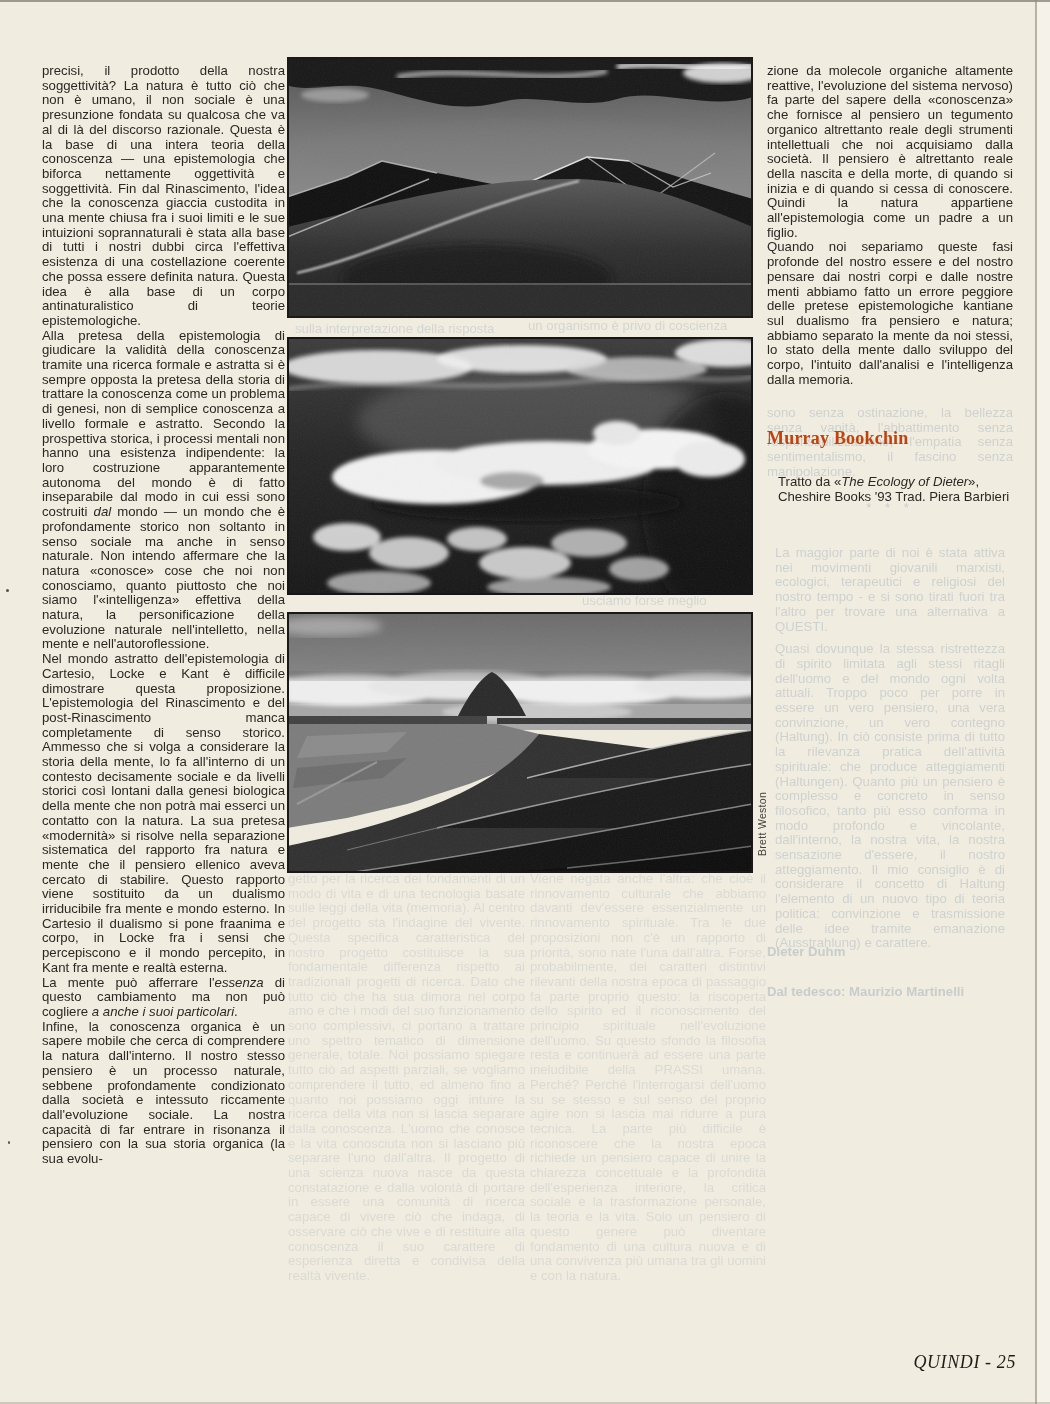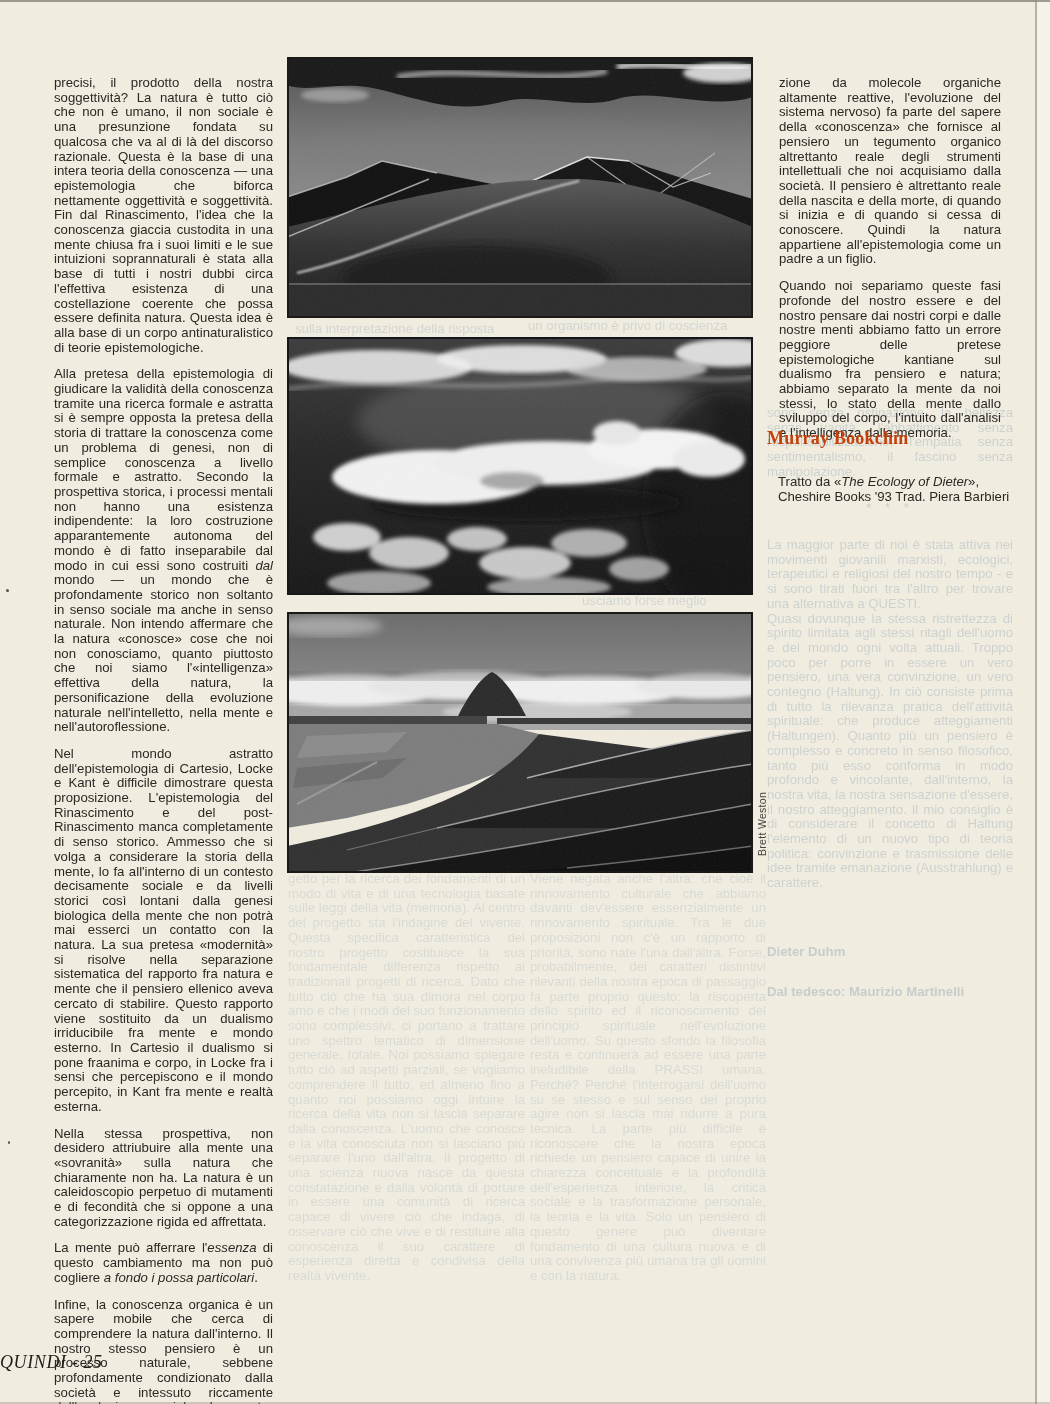--- a/index.html
+++ b/index.html
@@ -1,48 +1,48 @@
 <!DOCTYPE html>
 <html lang="it"><head>
 <meta charset="utf-8">
 <style>
   html,body{margin:0;padding:0;background:#b9b4a8;}
   .page{position:relative;width:1050px;height:1404px;background:#f0ecdf;overflow:hidden;
         font-family:"Liberation Sans",sans-serif;}
   
   .col{position:absolute;color:#2b2824;font-size:13.2px;line-height:14.7px;text-align:justify;z-index:3;}
-  .col p{margin:12px;}
+  .col p{margin:0;}
   .left-col{left:42px;top:64px;width:243px;}
   .right-col{left:767px;top:64px;width:246px;}
   .i{font-style:italic}
   .b{font-weight:normal}
   
   .photo{position:absolute;margin:0;z-index:2;}
   .photo svg{display:block;}
   .photo1{left:287px;top:57px;}
   .photo2{left:287px;top:337px;}
   .photo3{left:287px;top:612px;}
   .credit{position:absolute;left:756px;top:856px;transform:rotate(-90deg);transform-origin:0 0;
           font-size:10.5px;color:#45423c;letter-spacing:.3px;z-index:3;white-space:nowrap;}
   
   .author{position:absolute;left:767px;top:428px;font-family:Liberation Serif, serif;font-weight:bold;
           font-size:18px;color:#c2410c;letter-spacing:.2px;z-index:3;}
   .source{position:absolute;left:778px;top:474px;width:238px;font-size:13.2px;line-height:15.2px;
           color:#2b2824;z-index:3;}
   
-  .footer{position:absolute;left:0;top:1352px;width:1016px;
+  .footer{position:absolute;left:0;top:1352px;width:1016px;text-align:right;
           font-family:"Liberation Serif",serif;font-style:italic;font-size:18px;color:#201d19;
           letter-spacing:.6px;z-index:3;}
   
   .ghost{position:absolute;color:#71890f;color:#7e97ab;text-align:justify;
          font-size:13.2px;line-height:14.7px;z-index:1;}
   .g-rightA{left:767px;top:406px;width:246px;opacity:.30;}
   .g-stars{left:767px;top:501px;width:246px;text-align:center;opacity:.35;letter-spacing:5px;}
   .g-flow{left:767px;top:538px;width:246px;opacity:.30;}
-  .g-flow div{margin:0;}
+  .g-flow div{margin:8px;}
   .g-sig{left:767px;top:945px;font-weight:bold;opacity:.36;}
   .g-trans{left:767px;top:985px;font-weight:bold;opacity:.36;}
   .g-centerL{left:288px;top:872px;width:237px;opacity:.20;}
   .g-centerR{left:530px;top:872px;width:236px;opacity:.20;}
   .g-gap1a{left:295px;top:322px;opacity:.26;white-space:nowrap;}
   .g-gap1b{left:528px;top:319px;opacity:.26;white-space:nowrap;}
   .g-gap2{left:582px;top:594px;opacity:.26;white-space:nowrap;}
   
   .edge{position:absolute;z-index:4;}
   .edge-top{left:0;top:0;width:100%;height:2px;background:rgba(75,70,58,.5);}
@@ -103,22 +103,21 @@
   <div class="edge edge-top"></div>
   <div class="edge edge-bottom"></div>
   <div class="edge edge-rightline"></div>
   <div class="speck s1"></div>
   <div class="speck s2"></div>
 
   <div class="col left-col">
       <p><span>precisi, il prodotto della nostra soggettività? La natura è tutto ciò che non è umano, il non sociale è una presunzione fondata su qualcosa che va al di là del discorso razionale. Questa è la base di una intera teoria della conoscenza — una epistemologia che biforca nettamente oggettività e soggettività. Fin dal Rinascimento, l'idea che la conoscenza giaccia custodita in una mente chiusa fra i suoi limiti e le sue intuizioni soprannaturali è stata alla base di tutti i nostri dubbi circa l'effettiva esistenza di una costellazione coerente che possa essere definita natura. Questa idea è alla base di un corpo antinaturalistico di teorie epistemologiche.</span></p>
       <p><span>Alla pretesa della epistemologia di giudicare la validità della conoscenza tramite una ricerca formale e astratta si è sempre opposta la pretesa della storia di trattare la conoscenza come un problema di genesi, non di semplice conoscenza a livello formale e astratto. Secondo la prospettiva storica, i processi mentali non hanno una esistenza indipendente: la loro costruzione apparantemente autonoma del mondo è di fatto inseparabile dal modo in cui essi sono costruiti </span><span class="i">dal</span><span> mondo — un mondo che è profondamente storico non soltanto in senso sociale ma anche in senso naturale. Non intendo affermare che la natura «conosce» cose che noi non conosciamo, quanto piuttosto che noi siamo l'«intelligenza» effettiva della natura, la personificazione della evoluzione naturale nell'intelletto, nella mente e nell'autoroflessione.</span></p>
       <p><span>Nel mondo astratto dell'epistemologia di Cartesio, Locke e Kant è difficile dimostrare questa proposizione. L'epistemologia del Rinascimento e del post-Rinascimento manca completamente di senso storico. Ammesso che si volga a considerare la storia della mente, lo fa all'interno di un contesto decisamente sociale e da livelli storici così lontani dalla genesi biologica della mente che non potrà mai esserci un contatto con la natura. La sua pretesa «modernità» si risolve nella separazione sistematica del rapporto fra natura e mente che il pensiero ellenico aveva cercato di stabilire. Questo rapporto viene sostituito da un dualismo irriducibile fra mente e mondo esterno. In Cartesio il dualismo si pone fraanima e corpo, in Locke fra i sensi che percepiscono e il mondo percepito, in Kant fra mente e realtà esterna.</span></p>
-      <p><span>Nella stessa prospettiva, non desidero attriubuire alla mente una «sovranità» sulla natura che chiaramente non ha. La natura è un caleidoscopio perpetuo di mutamenti e di fecondità che si oppone a una categorizzazione rigida ed affrettata.</span></p>
-      <p><span>La mente può afferrare l'</span><span class="i">essenza</span><span> di questo cambiamento ma non può cogliere </span><span class="i">a fondo i possa particolari</span><span>.</span></p>
+      <p><span>La mente può afferrare l'</span><span class="i">essenza</span><span> di questo cambiamento ma non può cogliere </span><span class="i">a anche i suoi particolari</span><span>.</span></p>
       <p><span>Infine, la conoscenza organica è un sapere mobile che cerca di comprendere la natura dall'interno. Il nostro stesso pensiero è un processo naturale, sebbene profondamente condizionato dalla società e intessuto riccamente dall'evoluzione sociale. La nostra capacità di far entrare in risonanza il pensiero con la sua storia organica (la sua evolu-</span></p>
     </div>
 
   <figure class="photo photo1">
     <svg width="466" height="261" viewBox="0 0 466 261">
       <rect width="466" height="261" fill="url(#g-sky1)"></rect>
       <ellipse cx="230" cy="92" rx="210" ry="26" fill="#7a7a7a" opacity=".4" filter="url(#f-b8)"></ellipse>
       <path d="M0,0 H466 V40 C420,54 372,30 330,42 C290,54 250,34 210,46 C160,58 118,36 80,30 C50,25 20,36 0,28 Z" fill="#161616"></path>
       <path d="M110,20 C180,8 260,28 320,14" stroke="#e6e6e6" stroke-width="5" fill="none" filter="url(#f-b2)" opacity=".7"></path>
       <path d="M330,10 C380,2 430,18 466,8" stroke="#f0f0f0" stroke-width="6" fill="none" filter="url(#f-b2)" opacity=".85"></path>

